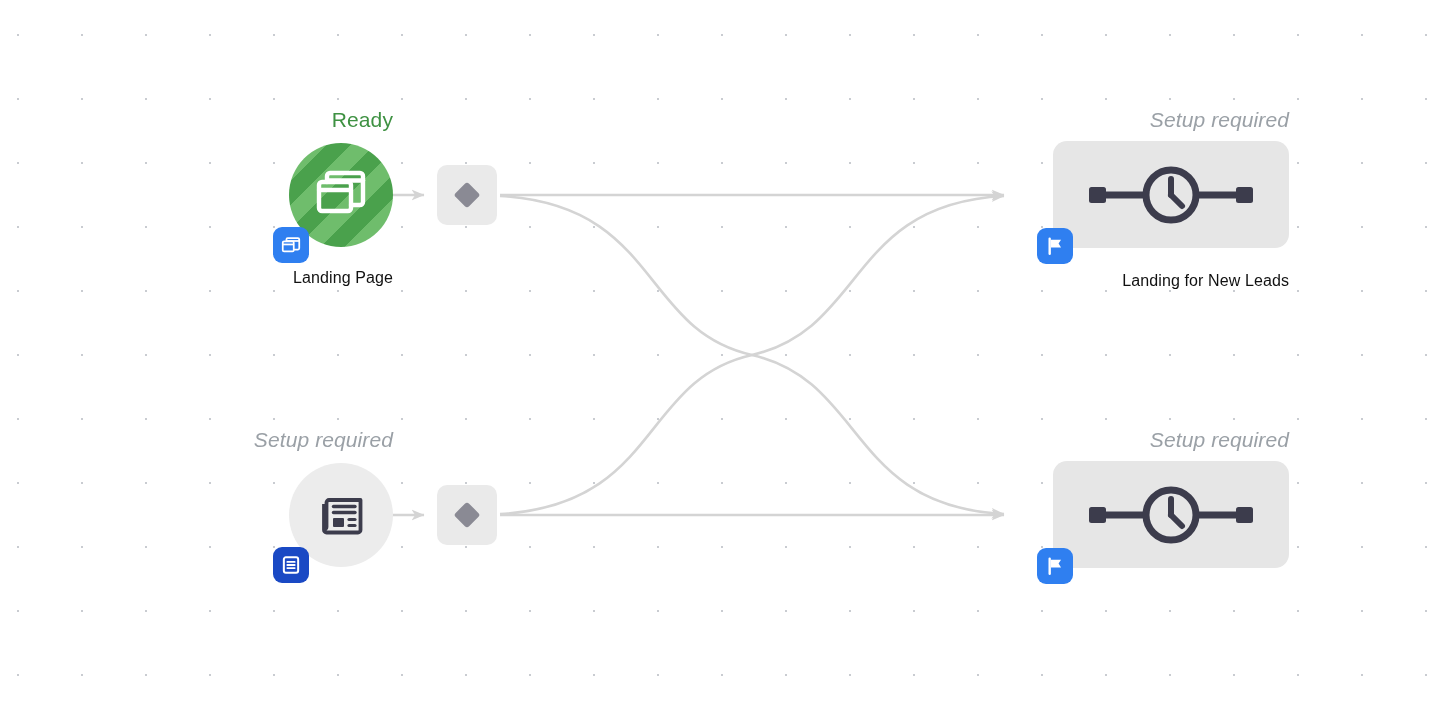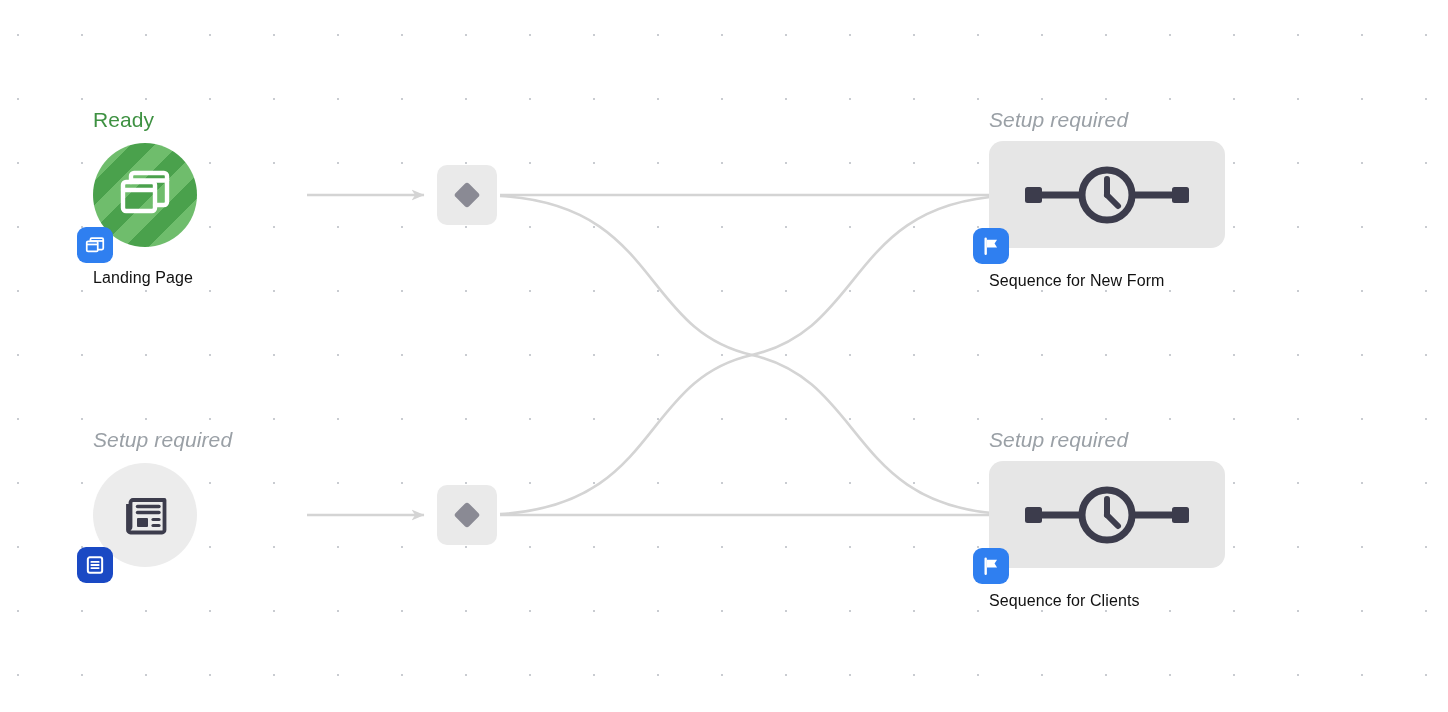--- a/index.html
+++ b/index.html
@@ -32,21 +32,21 @@
     width: 1448px;
     height: 712px;
     pointer-events: none;
   }
 
   
   .node {
     position: absolute;
     width: 300px;
     margin-left: -150px;
-    text-align: left;
+    text-align: right;
   }
 
   .status {
     font-size: 21px;
     line-height: 26px;
     letter-spacing: 0.1px;
     white-space: nowrap;
   }
   .status.ready   { color: #3e9142; }
   .status.pending { color: #9aa0a6; font-style: italic; }
@@ -206,21 +206,21 @@
         </svg>
       </div>
       <div class="badge blue-light">
         <svg width="22" height="22" viewBox="0 0 24 24">
           <path d="M6.2,4 L6.2,20.4" stroke="#ffffff" stroke-width="2.6" stroke-linecap="round" fill="none"></path>
           <path d="M7.6,5.1 L18.6,5.1 L15.9,9.4 L18.6,13.7 L7.6,13.7 Z" fill="#ffffff"></path>
         </svg>
       </div>
     </div>
     <div style="height:19px"></div>
-    <div class="node-label">Sequence for New Form</div>
+    <div class="node-label">Landing for New Leads</div>
   </div>
 
   <div class="node" style="left:243px; top:427px;">
     <div class="status pending">Setup required</div>
     <div style="height:10px"></div>
     <div class="shape-wrap">
       <div class="circle-shape grey">
 
         <svg class="icon-svg" width="58" height="58" viewBox="0 0 58 58">
           <g fill="none" stroke="#3c3c4c" stroke-width="3.8" stroke-linejoin="round">
@@ -277,16 +277,15 @@
         </svg>
       </div>
       <div class="badge blue-light">
         <svg width="22" height="22" viewBox="0 0 24 24">
           <path d="M6.2,4 L6.2,20.4" stroke="#ffffff" stroke-width="2.6" stroke-linecap="round" fill="none"></path>
           <path d="M7.6,5.1 L18.6,5.1 L15.9,9.4 L18.6,13.7 L7.6,13.7 Z" fill="#ffffff"></path>
         </svg>
       </div>
     </div>
     <div style="height:19px"></div>
-    <div class="node-label">Sequence for Clients</div>
   </div>
 
 </div>
 
 </body></html>

